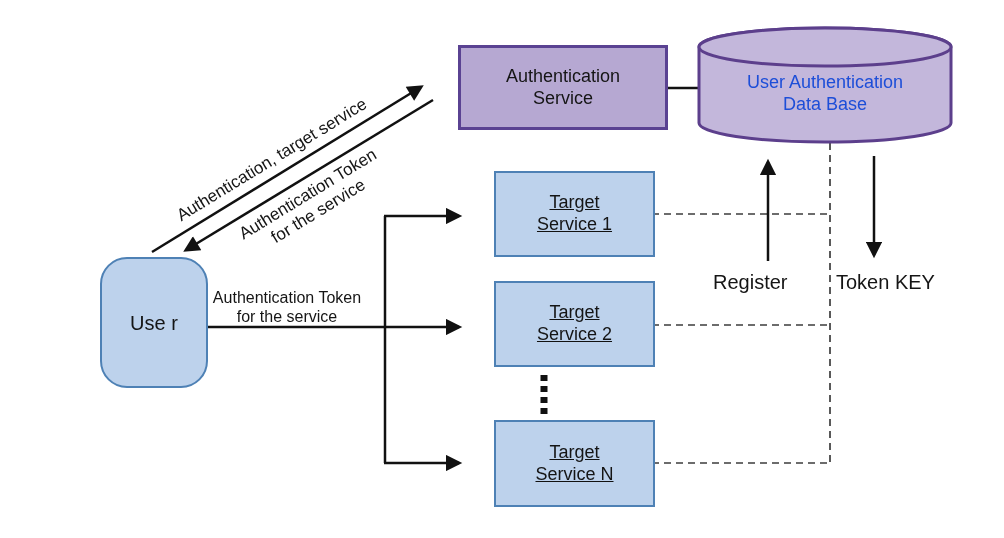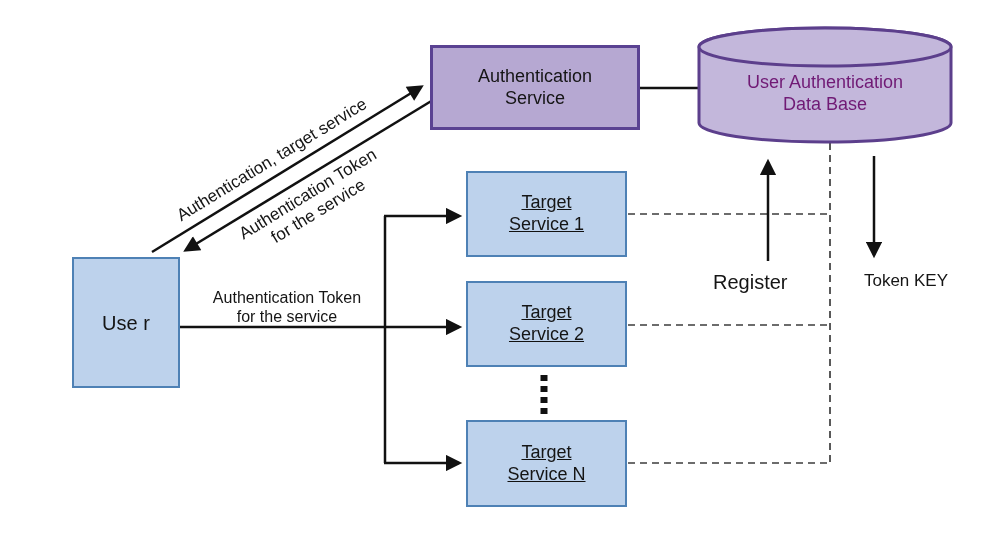--- a/index.html
+++ b/index.html
@@ -17,45 +17,46 @@
     left: 0; top: 0;
     width: 1004px; height: 538px;
   }
   .node {
     position: absolute;
     box-sizing: border-box;
     display: flex;
     align-items: center;
     justify-content: center;
     text-align: center;
+    margin-left: 28px;
   }
   .node .box-label {
     white-space: pre-line;
     line-height: 1.2;
     color: #151515;
   }
   .service-box {
     background: var(--service-box-fill, #bdd2ec);
     border: 2.5px solid var(--service-box-border, #4e81b5);
   }
   .auth-box {
     background: var(--auth-box-fill, #b6a8d2);
     border: 3px solid var(--auth-box-border, #5a4292);
   }
-  .user-box { font-size: 20px; }
+  .user-box { font-size: 20px; border-radius: 27px; }
   .target-box { font-size: 18px; text-decoration: underline; }
   .auth-box { font-size: 18px; }
   .db-label {
     position: absolute;
     left: 703px; top: 72px; width: 244px;
     text-align: center;
     font-size: 18px;
     line-height: 1.2;
     white-space: pre-line;
-    color: #701a75;
+    color: #1d4ed8;
   }
   .edge-label {
     position: absolute;
     color: #151515;
     white-space: pre-line;
   }
   .edge-label.diag {
     transform: rotate(-31.5deg);
     transform-origin: center center;
     text-align: center;
@@ -71,21 +72,21 @@
   #label-user-to-targets {
     left: 177px; top: 288px; width: 220px;
     text-align: center; font-size: 16px; line-height: 1.2;
   }
   #label-register {
     left: 713px; top: 271px; width: 110px;
     font-size: 20px;
   }
   #label-token-key {
     left: 836px; top: 271px; width: 140px;
-    text-align: center; font-size: 17px;
+    text-align: left; font-size: 20px;
   }
 </style>
 </head>
 <body>
 
 <div class="stage">
 
   <svg class="wires" viewBox="0 0 1004 538">
     <defs>
       <marker id="arrow" viewBox="0 0 10 10" refX="8" refY="5" markerWidth="7.5" markerHeight="6.5" orient="auto" markerUnits="strokeWidth">

